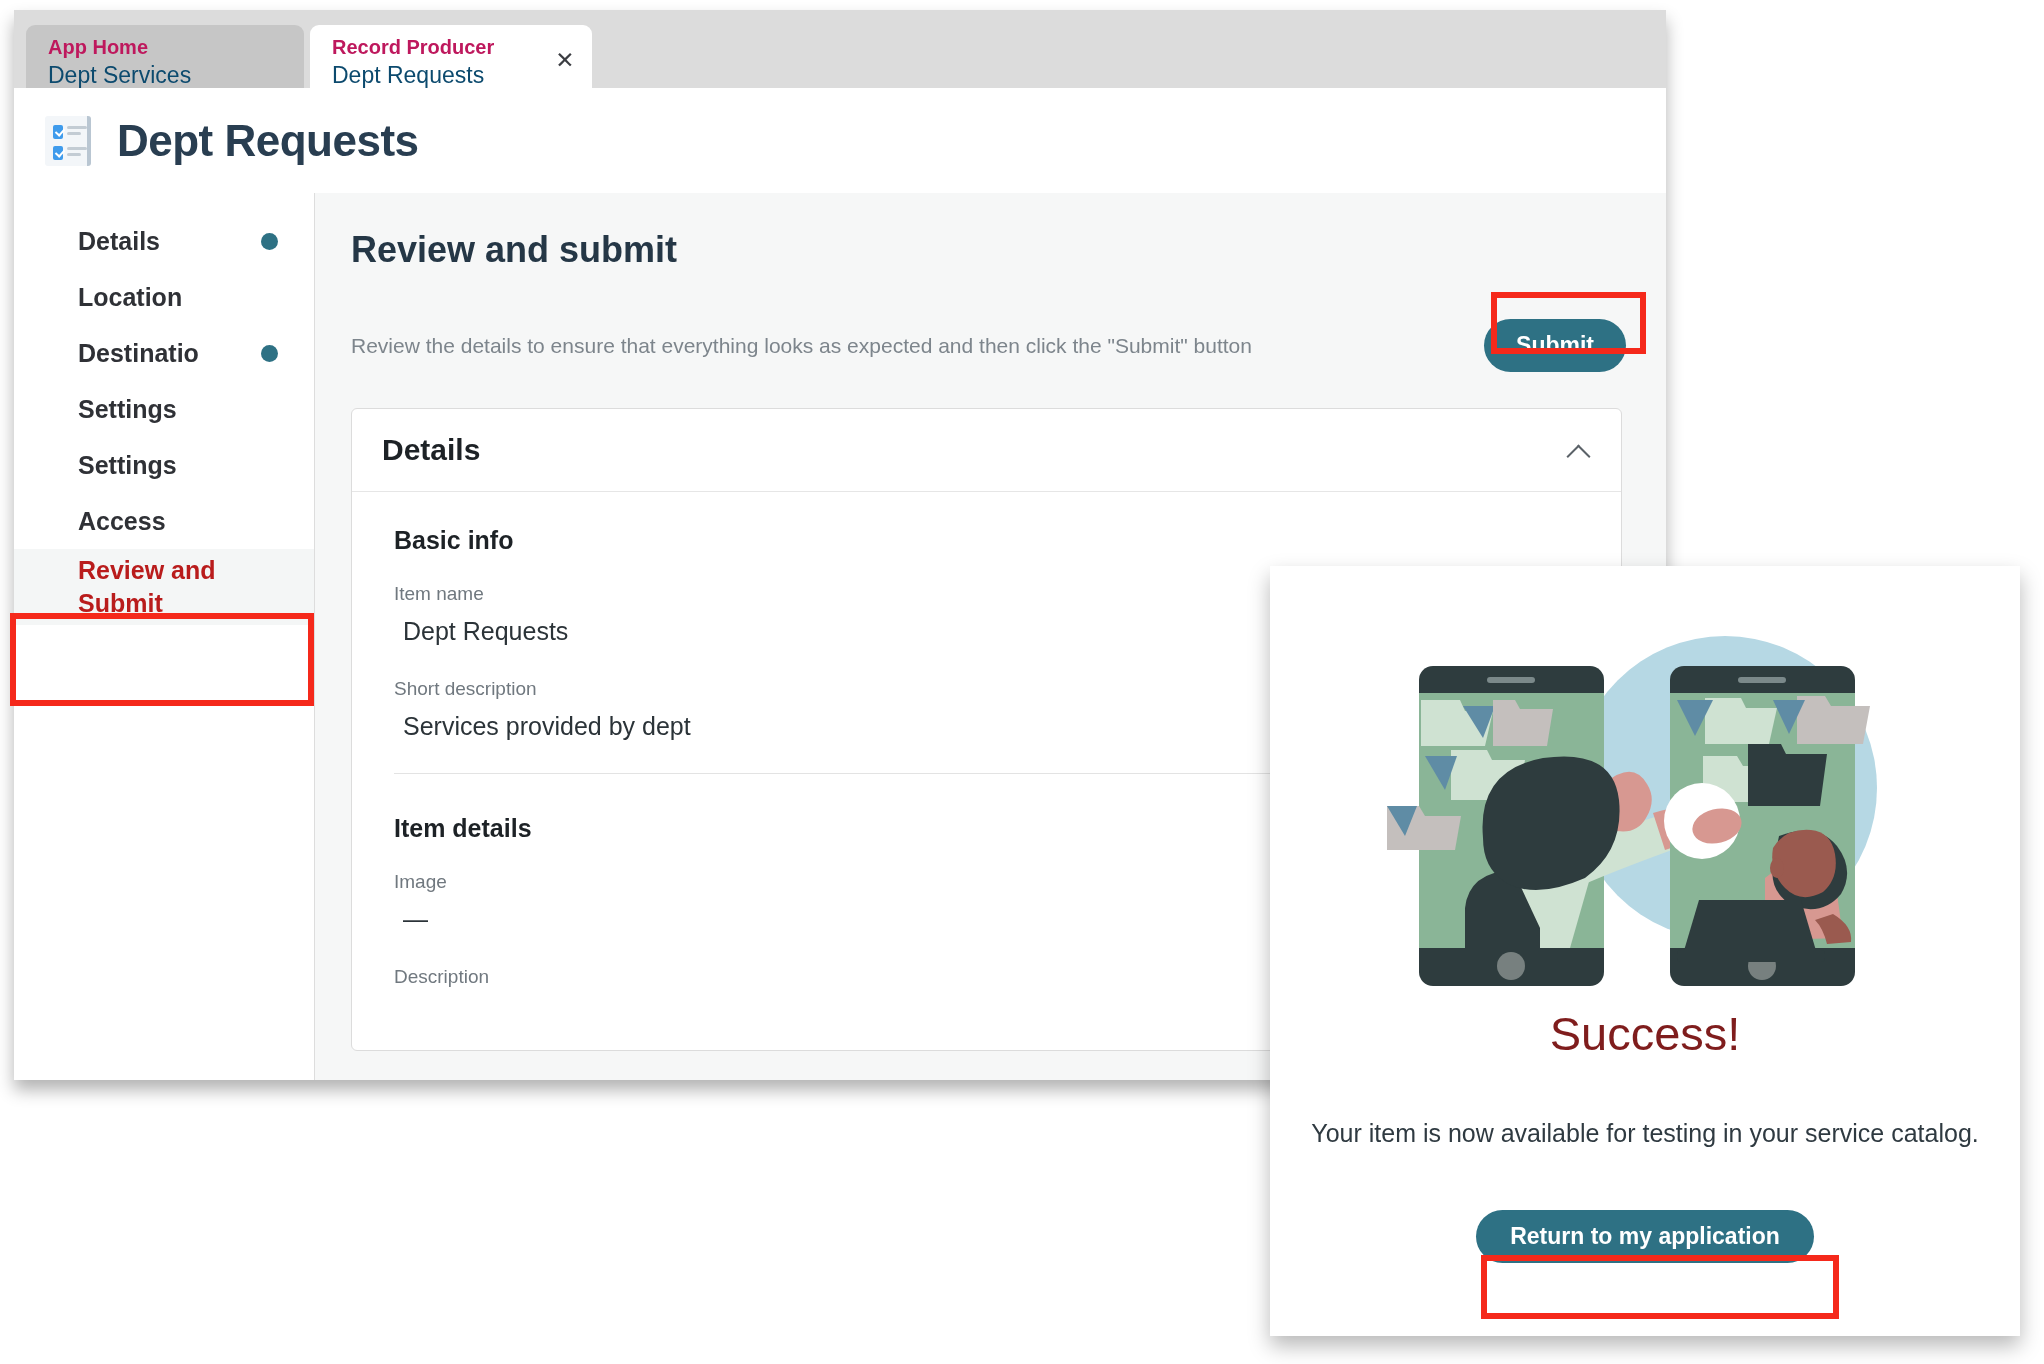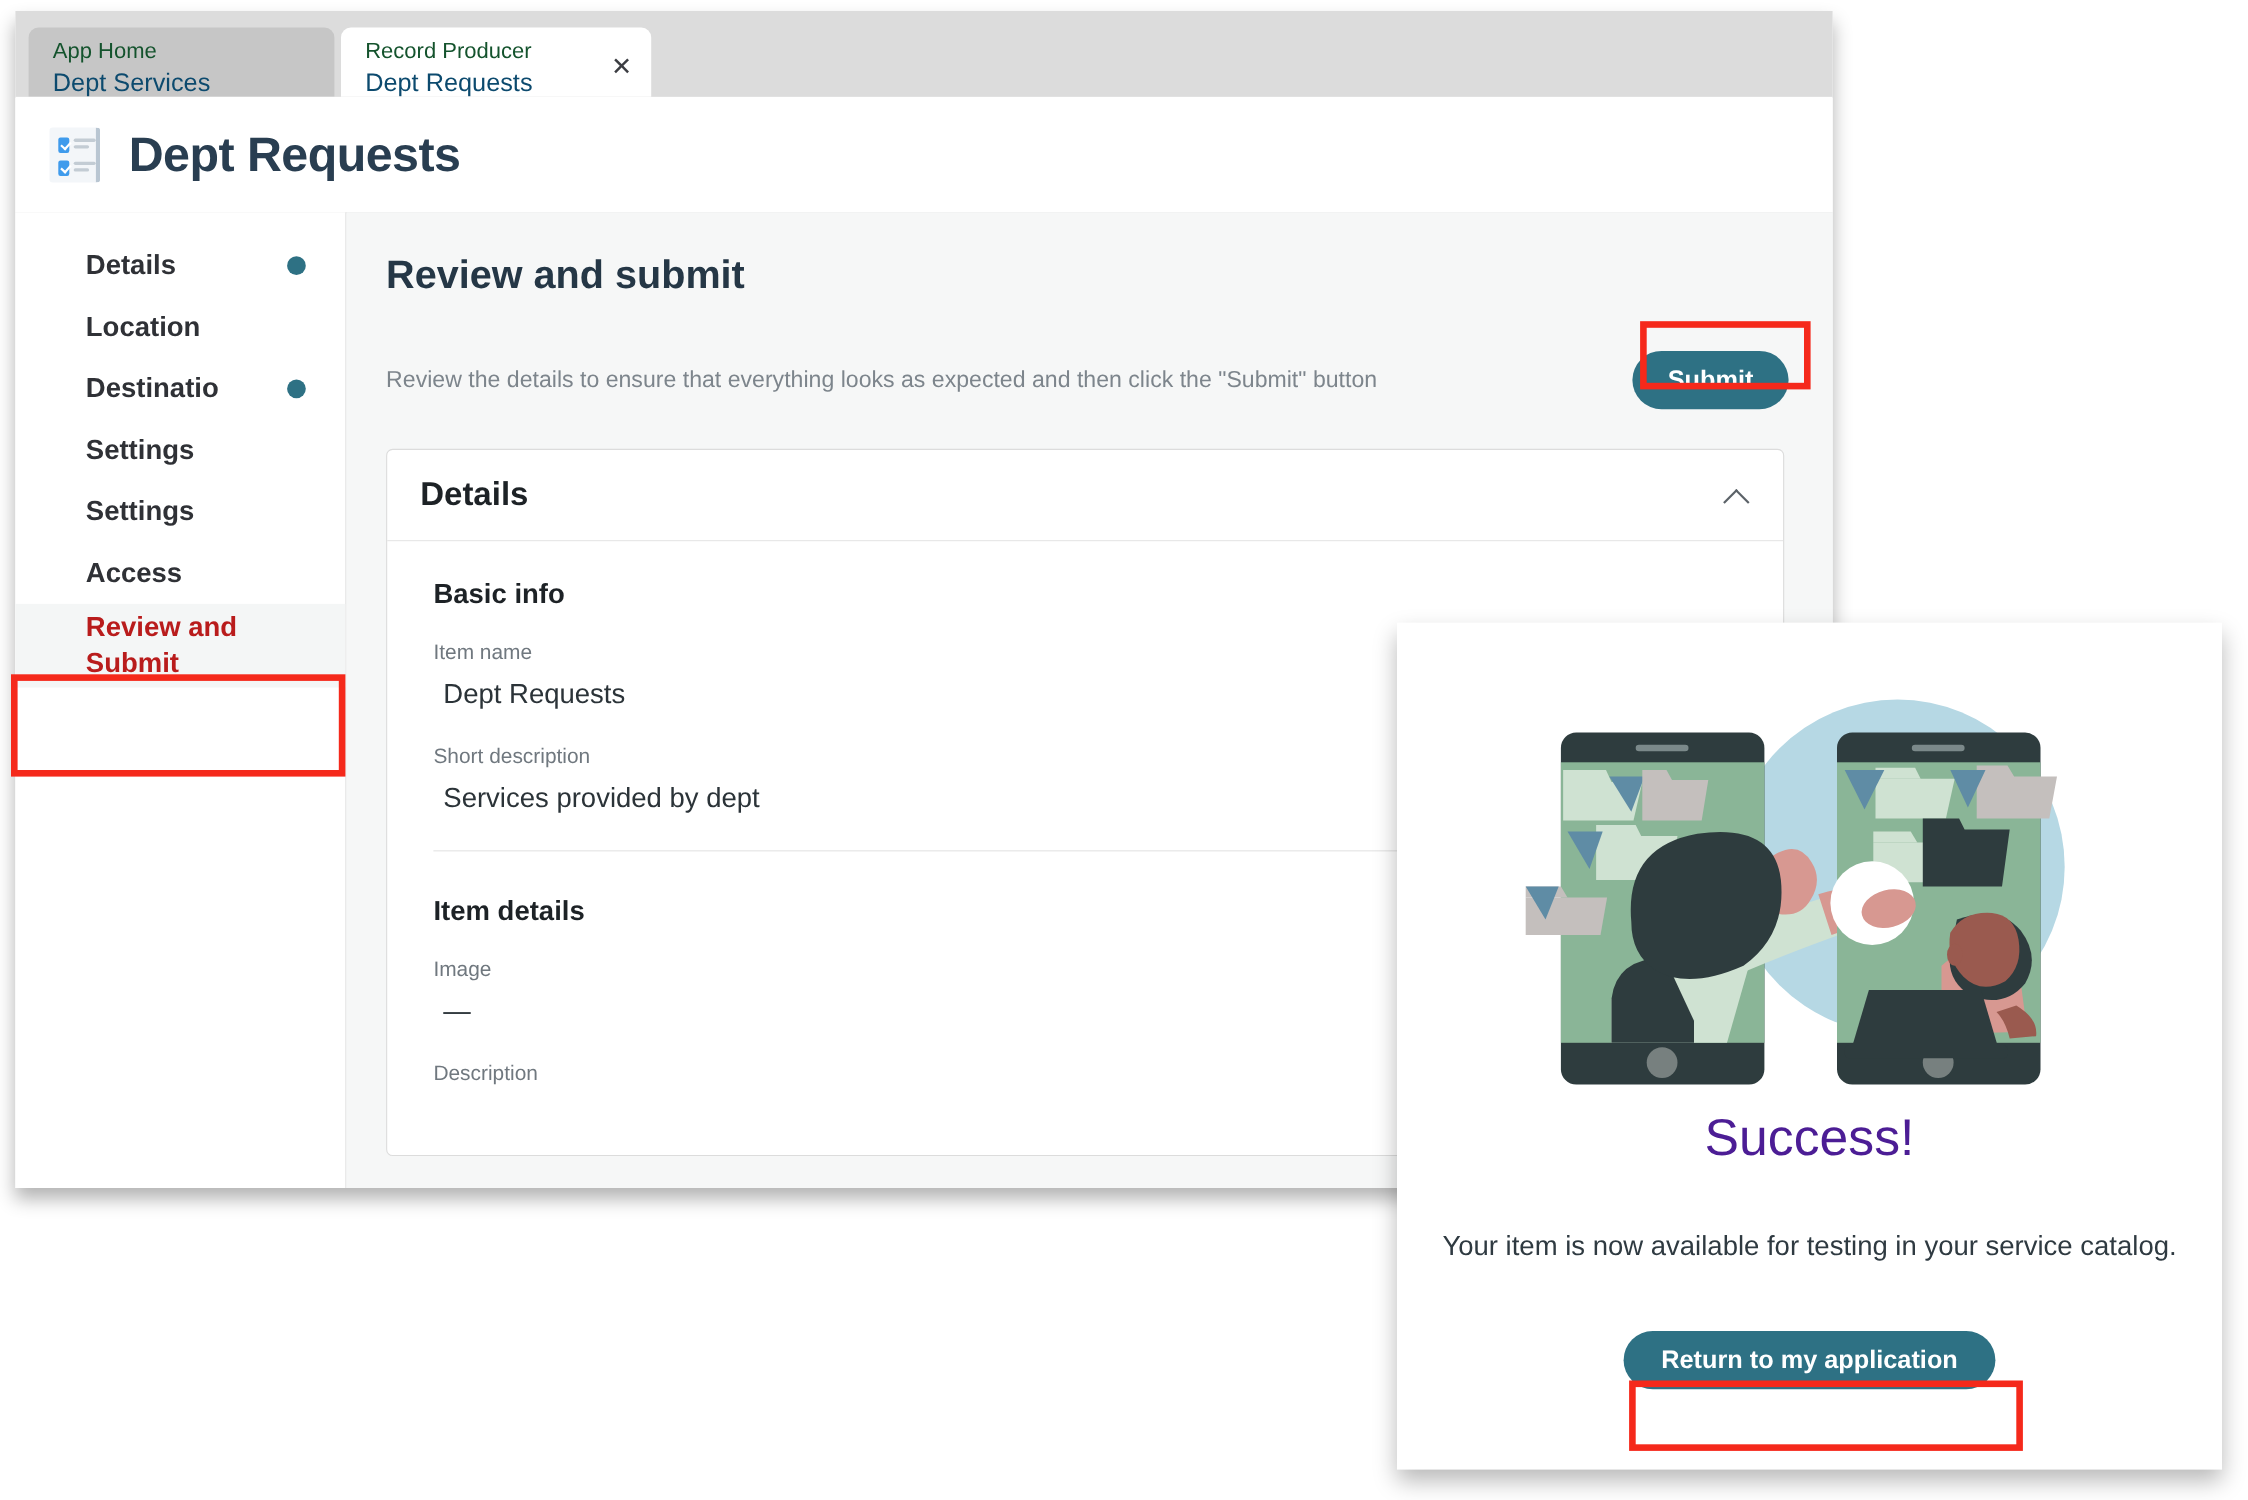--- a/index.html
+++ b/index.html
@@ -49,22 +49,22 @@
     width: 278px;
     background: #c6c6c6;
   }
   .tab.active {
     left: 296px;
     width: 282px;
     background: #ffffff;
   }
   .tab-kicker {
     font-size: 20px;
-    font-weight: normal;
-    color: #14532d;
+    font-weight: bold;
+    color: #be185d;
     line-height: 25px;
     white-space: nowrap;
   }
   .tab-title {
     font-size: 23px;
     color: #0c4a6e;
     line-height: 30px;
     white-space: nowrap;
   }
   .tab-close {
@@ -285,21 +285,21 @@
     flex-direction: column;
     align-items: center;
   }
   .illus-wrap {
     margin-top: 12px;
     width: 560px;
     height: 420px;
   }
   .modal-title {
     font-size: 47px;
-    color: #4c1d95;
+    color: #7f1d1d;
     margin: 8px 0 0 0;
     font-weight: normal;
   }
   .modal-text {
     font-size: 25px;
     color: #2f3a41;
     margin-top: 58px;
   }
   .modal-btn-zone { margin-top: 62px; }
   .return-btn { padding: 13px 34px; }

